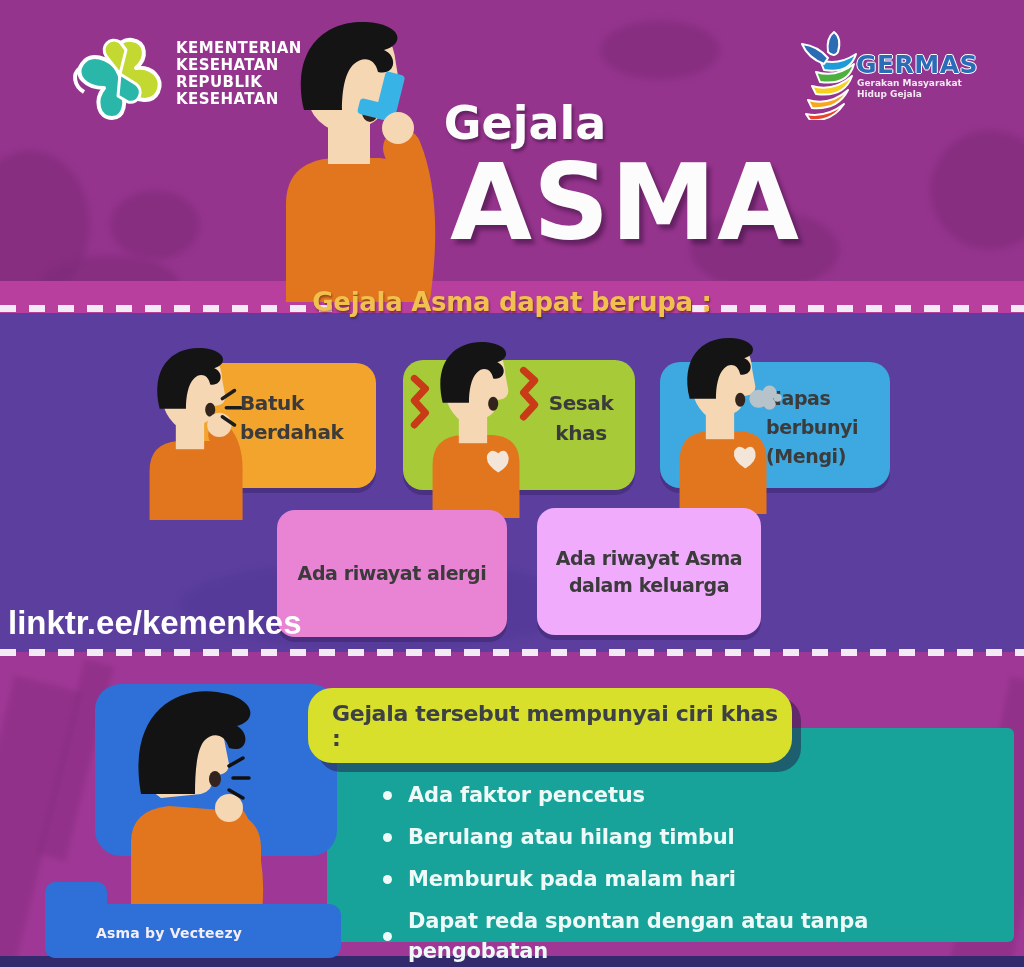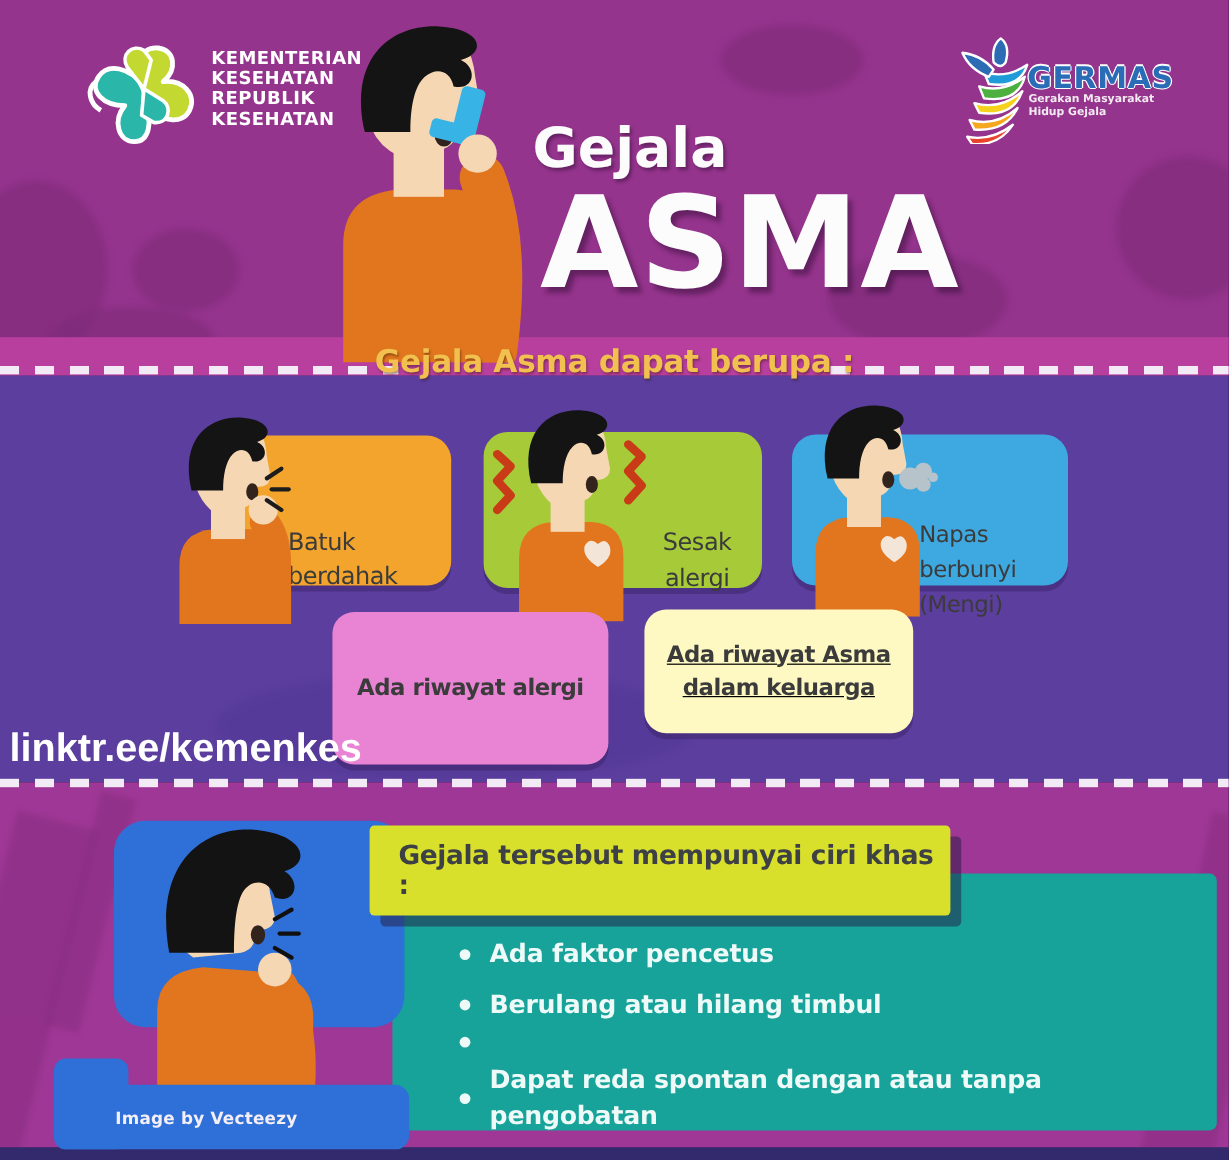--- a/index.html
+++ b/index.html
@@ -32,38 +32,38 @@
 
   .title-sm{left:430px;top:96px;width:190px;text-align:center;color:#fdfcfd;font-size:46px;font-weight:bold;
             text-shadow:2px 3px 3px rgba(40,10,45,.45);}
   .title-lg{left:430px;top:150px;width:390px;text-align:center;color:#fdfcfd;font-size:106px;font-weight:800;
             letter-spacing:1px;line-height:1;text-shadow:4px 5px 4px rgba(40,10,45,.45);}
 
   
   .mid-heading{left:0;top:287px;width:1024px;text-align:center;color:#f1c04f;font-size:26px;font-weight:bold;
                letter-spacing:-.3px;z-index:10;text-shadow:1px 2px 2px rgba(60,25,5,.45);}
   .card{border-radius:20px;box-shadow:0 5px 0 rgba(35,18,60,.28);z-index:2;}
-  .card-label{position:absolute;color:#3b3b3b;font-weight:normal;letter-spacing:-.4px;margin-top:48px;}
+  .card-label{position:absolute;color:#3b3b3b;font-weight:bold;letter-spacing:-.4px;}
   .card1{left:190px;top:363px;width:186px;height:125px;background:#f2a42c;}
   .card2{left:403px;top:360px;width:232px;height:130px;background:#a7ca39;}
   .card3{left:660px;top:362px;width:230px;height:126px;background:#3ea9e0;}
   .card1 .card-label{left:50px;top:26px;width:124px;font-size:20px;line-height:29px;}
   .card2 .card-label{left:132px;top:28px;width:92px;font-size:20px;line-height:30px;text-align:center;}
   .card3 .card-label{left:106px;top:22px;width:118px;font-size:19px;line-height:29px;}
   .man{z-index:3;}
   .card-hist{border-radius:18px;box-shadow:0 5px 0 rgba(35,18,60,.28);z-index:4;display:flex;align-items:center;justify-content:center;text-align:center;}
   .hist1{left:277px;top:510px;width:230px;height:127px;background:#e983d4;}
-  .hist2{left:537px;top:508px;width:224px;height:103px;background:#fef9c3;text-decoration:underline;}
+  .hist2{left:537px;top:508px;width:224px;height:127px;background:#f0abfc;}
   .hist-label{color:#3b3b3b;font-weight:bold;font-size:19px;line-height:27px;letter-spacing:-.4px;padding:0 12px;}
   .linktr{left:8px;top:604px;color:#ffffff;font-size:33px;font-weight:bold;
           font-family:"Liberation Sans",sans-serif;z-index:5;}
 
   
   .teal-rect{left:327px;top:728px;width:687px;height:214px;background:#17a29a;border-radius:6px;z-index:1;}
-  .yellow-box{left:308px;top:688px;width:484px;height:75px;background:#d9e02c;border-radius:4px;
+  .yellow-box{left:308px;top:688px;width:484px;height:75px;background:#d9e02c;border-radius:24px;
               box-shadow:9px 9px 0 rgba(35,28,66,.5);z-index:4;display:flex;align-items:center;}
   .yellow-box .yh{color:#3d4145;font-size:22px;font-weight:bold;letter-spacing:-.3px;padding-left:24px;}
   .bullets{left:383px;top:780px;width:615px;z-index:3;list-style:none;margin:0;padding:0;}
   .bullets li{display:flex;align-items:center;margin-bottom:12px;color:#eefaf7;font-size:21px;font-weight:bold;letter-spacing:-.2px;line-height:30px;}
   .bullets .dot{width:9px;height:9px;border-radius:50%;background:#eefaf7;margin-right:16px;flex:0 0 auto;}
   .bed{z-index:2;}
   .credit{left:96px;top:925px;color:#f4eef7;font-size:14px;font-weight:bold;z-index:5;letter-spacing:.2px;}
 </style>
 </head>
 <body>
@@ -147,21 +147,21 @@
     <path d="M114,176 L114,126 Q114,104 104,92" stroke="#e2761f" stroke-width="24" fill="none" stroke-linecap="round"></path>
     <circle cx="103" cy="82" r="12" fill="#f6d7b4"></circle>
     <g stroke="#1c1c1c" stroke-width="3.5" stroke-linecap="round">
       <line x1="106" y1="56" x2="118" y2="48"></line>
       <line x1="110" y1="65" x2="124" y2="65"></line>
       <line x1="106" y1="74" x2="118" y2="82"></line>
     </g>
   </svg>
 
   <div class="abs card card2">
-    <div class="card-label">Sesak alergi</div>
+    <div class="card-label">Sesak khas</div>
   </div>
   <svg class="abs man" style="left:398px;top:336px;" width="152" height="182" viewBox="0 0 150 180">
     <path d="M34,180 L34,128 Q34,100 62,98 L94,98 Q120,100 120,126 L120,180 Z" fill="#e2761f"></path>
     <path d="M88,118 q4,-8 11,-2 q7,-6 10,3 q2,9 -10,16 q-13,-8 -11,-17 Z" fill="#f3e6d8"></path>
     <rect x="60" y="76" width="28" height="30" fill="#f6d7b4"></rect>
     <path d="M48,64 Q40,16 78,10 Q104,6 106,38 L109,54 Q109,62 100,63 L96,63 Q98,76 88,80 L62,84 Q52,76 48,64 Z" fill="#f6d7b4"></path>
     <ellipse cx="94" cy="67" rx="5" ry="7" fill="#33231d"></ellipse>
     <path d="M44,66 C34,24 58,4 86,6 C110,8 112,22 98,26 C108,30 106,44 94,42 C92,32 84,30 78,36 C72,42 70,54 70,66 Z" fill="#141414"></path>
     <g stroke="#c93a17" stroke-width="7" fill="none" stroke-linejoin="round" stroke-linecap="round">
       <polyline points="16,42 27,52 16,64 27,76 16,88"></polyline>
@@ -229,23 +229,24 @@
     <li>
       <span class="dot"></span>
       <span>Ada faktor pencetus</span>
     </li>
     <li>
       <span class="dot"></span>
       <span>Berulang atau hilang timbul</span>
     </li>
     <li>
       <span class="dot"></span>
+      <span>Memburuk pada malam hari</span>
     </li>
     <li>
       <span class="dot"></span>
       <span>Dapat reda spontan dengan atau tanpa pengobatan</span>
     </li>
   </ul>
 
-  <div class="abs credit">Image by Vecteezy</div>
+  <div class="abs credit">Asma by Vecteezy</div>
 
   <div class="abs strip-navy"></div>
 </div>
 
 </body></html>

